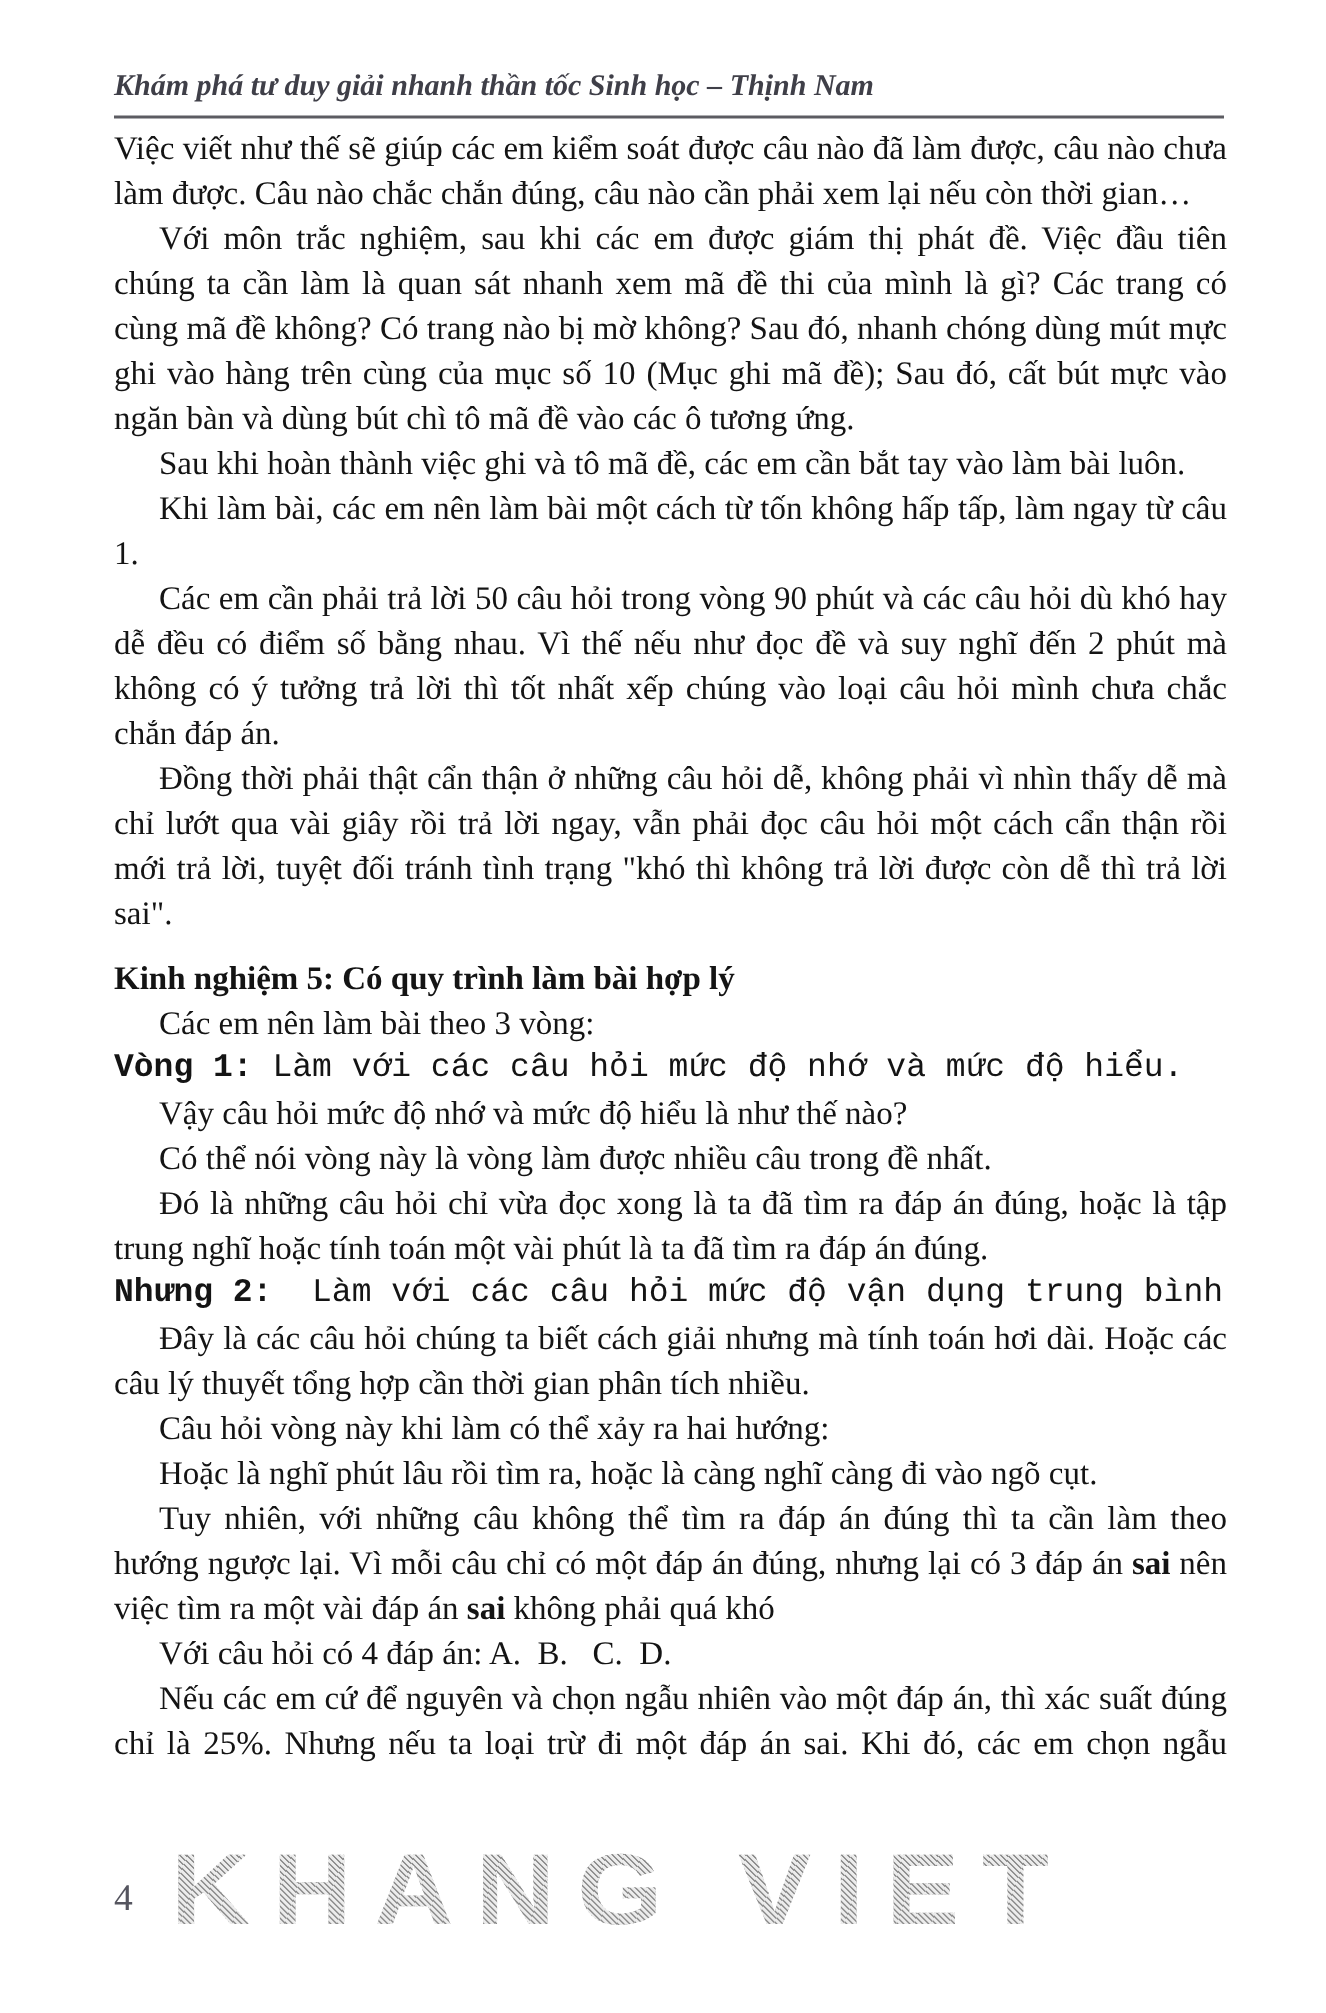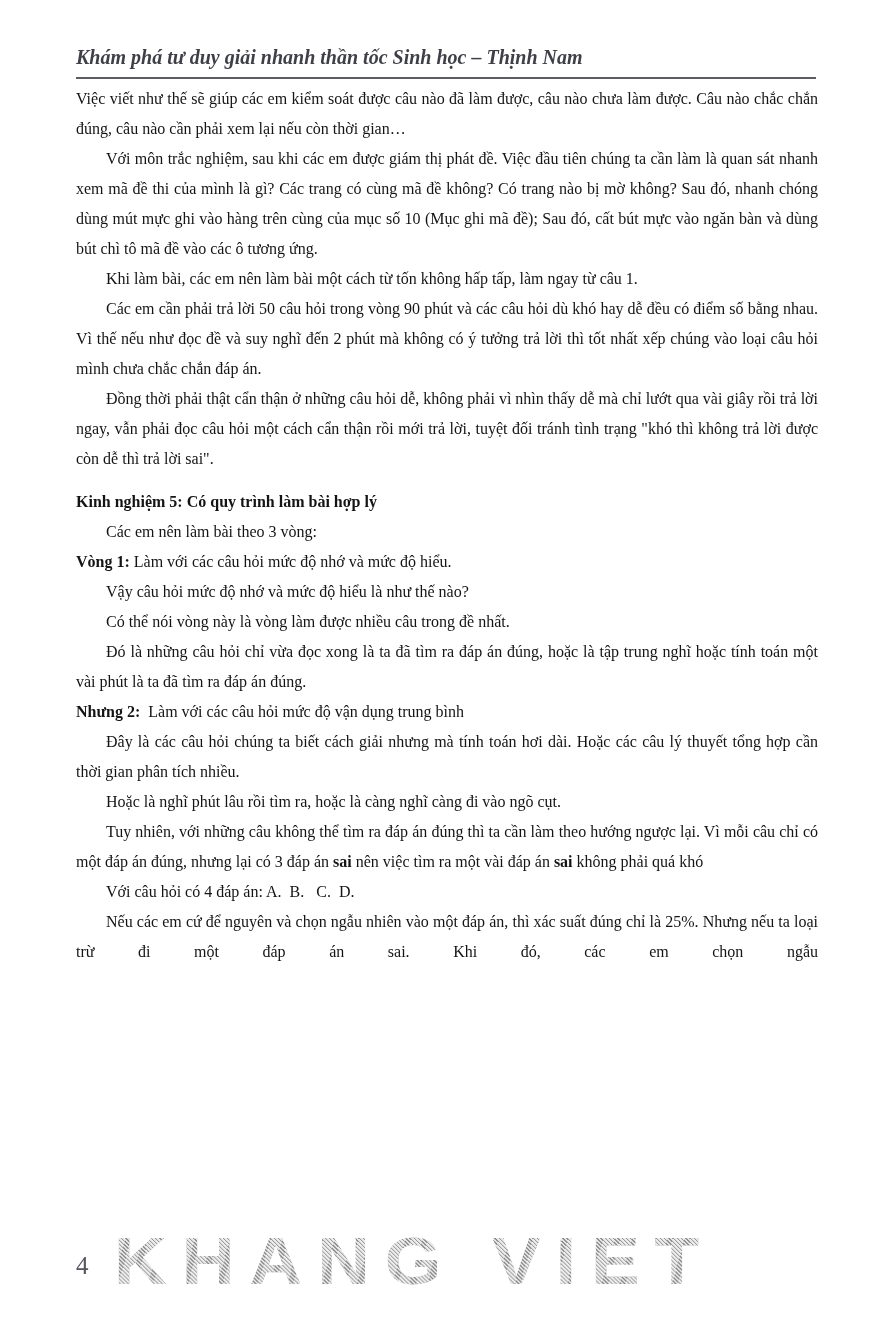--- a/index.html
+++ b/index.html
@@ -34,31 +34,31 @@
     margin-top: 7px;
     height: 0;
     border-top: 2px solid #5c5c62;
     width: 740px;
   }
   .body-text {
     position: absolute;
     left: 76px;
     top: 84px;
     width: 742px;
-    font-size: 16px;
+    font-size: 22px;
     line-height: 30px;
     text-align: justify;
   }
   .body-text p {
     margin: 0;
     padding: 0;
   }
   .body-text p.indent { text-indent: 30px; }
   .body-text p.body   { text-indent: 0; }
-  .body-text p.vong   { text-indent: 0; }
+  .body-text p.vong   { text-indent: 0; font-family: Liberation Mono, monospace; }
   .body-text p.heading {
     text-indent: 0;
     font-weight: bold;
     margin-top: 13px;
   }
   .body-text p.cont { text-align-last: justify; }
   .body-text b { font-weight: bold; }
   .page-footer {
     position: absolute;
     left: 0;
@@ -99,31 +99,33 @@
 <div class="page">
 
   <div class="running-header">
     <div class="header-title">Khám phá tư duy giải nhanh thần tốc Sinh học – Thịnh Nam</div>
     <div class="header-rule"></div>
   </div>
 
   <main class="body-text" id="doc-body">
       <p class="body"><span>Việc viết như thế sẽ giúp các em kiểm soát được câu nào đã làm được, câu nào chưa làm được. Câu nào chắc chắn đúng, câu nào cần phải xem lại nếu còn thời gian…</span></p>
       <p class="indent"><span>Với môn trắc nghiệm, sau khi các em được giám thị phát đề. Việc đầu tiên chúng ta cần làm là quan sát nhanh xem mã đề thi của mình là gì? Các trang có cùng mã đề không? Có trang nào bị mờ không? Sau đó, nhanh chóng dùng mút mực ghi vào hàng trên cùng của mục số 10 (Mục ghi mã đề); Sau đó, cất bút mực vào ngăn bàn và dùng bút chì tô mã đề vào các ô tương ứng.</span></p>
+      <p class="indent"><span>Sau khi hoàn thành việc ghi và tô mã đề, các em cần bắt tay vào làm bài luôn.</span></p>
       <p class="indent"><span>Khi làm bài, các em nên làm bài một cách từ tốn không hấp tấp, làm ngay từ câu 1.</span></p>
       <p class="indent"><span>Các em cần phải trả lời 50 câu hỏi trong vòng 90 phút và các câu hỏi dù khó hay dễ đều có điểm số bằng nhau. Vì thế nếu như đọc đề và suy nghĩ đến 2 phút mà không có ý tưởng trả lời thì tốt nhất xếp chúng vào loại câu hỏi mình chưa chắc chắn đáp án.</span></p>
       <p class="indent"><span>Đồng thời phải thật cẩn thận ở những câu hỏi dễ, không phải vì nhìn thấy dễ mà chỉ lướt qua vài giây rồi trả lời ngay, vẫn phải đọc câu hỏi một cách cẩn thận rồi mới trả lời, tuyệt đối tránh tình trạng "khó thì không trả lời được còn dễ thì trả lời sai".</span></p>
       <p class="heading"><b>Kinh nghiệm 5: Có quy trình làm bài hợp lý</b></p>
       <p class="indent"><span>Các em nên làm bài theo 3 vòng:</span></p>
       <p class="vong"><b>Vòng 1:</b><span> Làm với các câu hỏi mức độ nhớ và mức độ hiểu.</span></p>
       <p class="indent"><span>Vậy câu hỏi mức độ nhớ và mức độ hiểu là như thế nào?</span></p>
       <p class="indent"><span>Có thể nói vòng này là vòng làm được nhiều câu trong đề nhất.</span></p>
       <p class="indent"><span>Đó là những câu hỏi chỉ vừa đọc xong là ta đã tìm ra đáp án đúng, hoặc là tập trung nghĩ hoặc tính toán một vài phút là ta đã tìm ra đáp án đúng.</span></p>
       <p class="vong"><b>Nhưng 2:</b><span>&nbsp; Làm với các câu hỏi mức độ vận dụng trung bình</span></p>
       <p class="indent"><span>Đây là các câu hỏi chúng ta biết cách giải nhưng mà tính toán hơi dài. Hoặc các câu lý thuyết tổng hợp cần thời gian phân tích nhiều.</span></p>
+      <p class="indent"><span>Câu hỏi vòng này khi làm có thể xảy ra hai hướng:</span></p>
       <p class="indent"><span>Hoặc là nghĩ phút lâu rồi tìm ra, hoặc là càng nghĩ càng đi vào ngõ cụt.</span></p>
       <p class="indent"><span>Tuy nhiên, với những câu không thể tìm ra đáp án đúng thì ta cần làm theo hướng ngược lại. Vì mỗi câu chỉ có một đáp án đúng, nhưng lại có 3 đáp án </span><b>sai</b><span> nên việc tìm ra một vài đáp án </span><b>sai</b><span> không phải quá khó</span></p>
       <p class="indent"><span>Với câu hỏi có 4 đáp án: A.&nbsp; B.&nbsp;&nbsp; C.&nbsp; D.</span></p>
       <p class="indent cont"><span>Nếu các em cứ để nguyên và chọn ngẫu nhiên vào một đáp án, thì xác suất đúng chỉ là 25%. Nhưng nếu ta loại trừ đi một đáp án sai. Khi đó, các em chọn ngẫu</span></p>
     </main>
 
   <div class="page-footer">
     <span class="page-number">4</span>
     <span class="watermark">KHANG VIET</span>
   </div>

